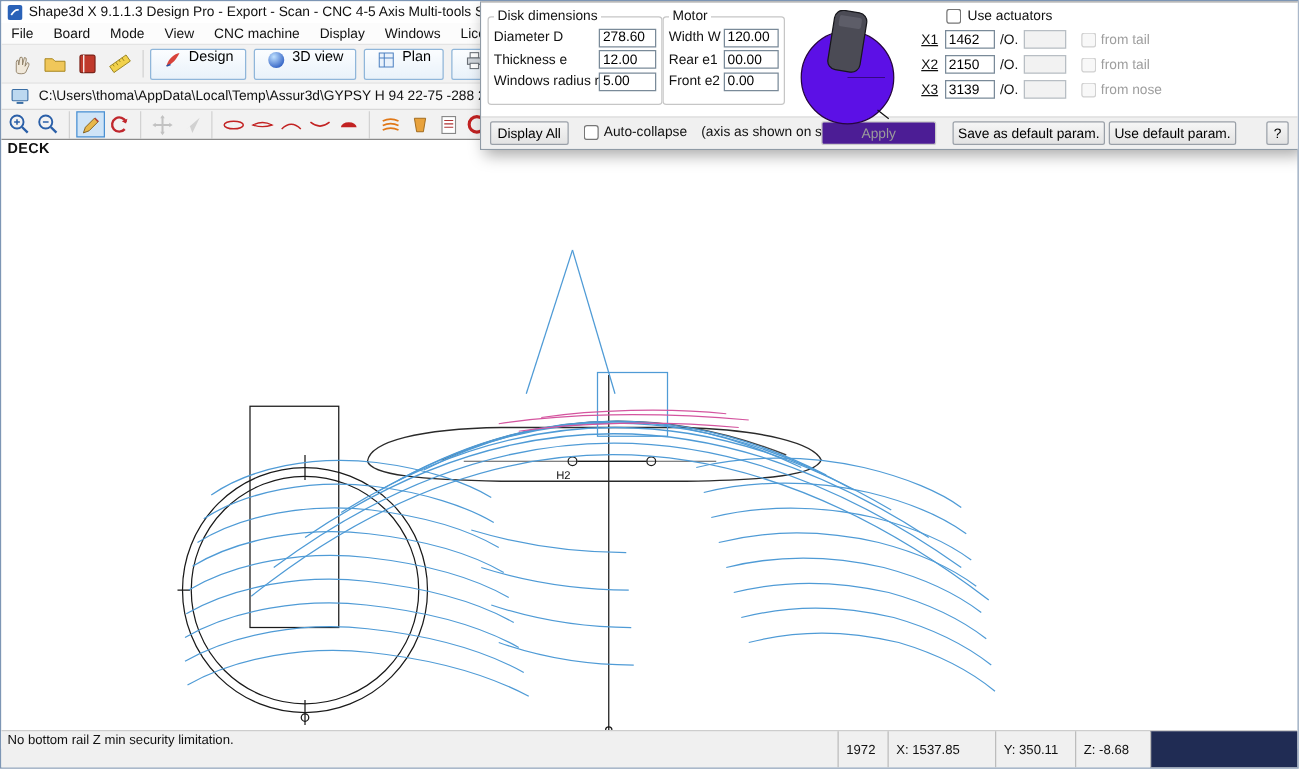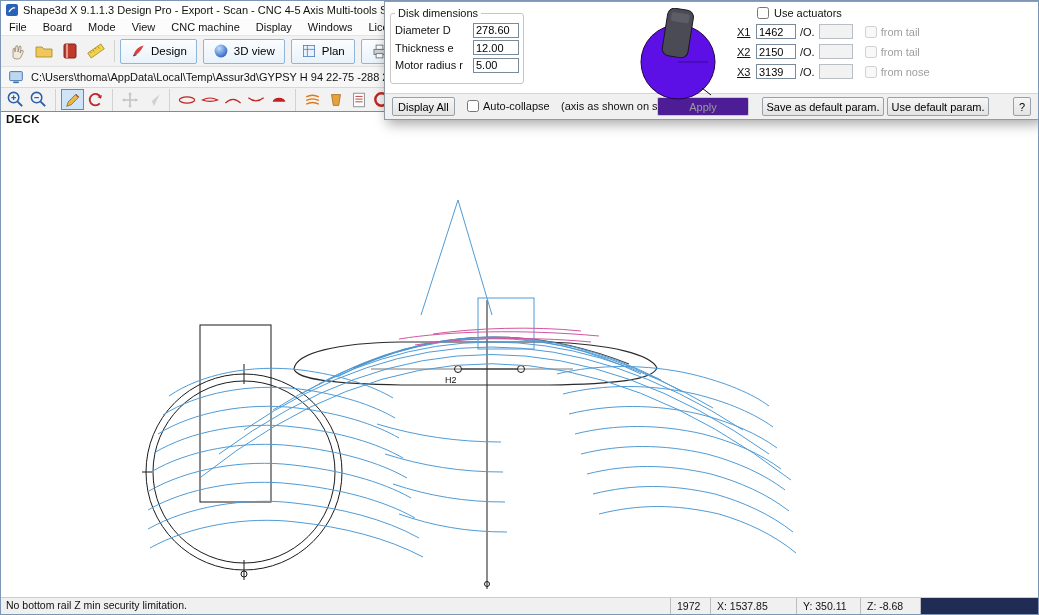--- a/index.html
+++ b/index.html
@@ -9,37 +9,37 @@
 
   
   .titlebar { position:absolute; left:0; top:0; right:0; height:18px; background:#ffffff; display:flex; align-items:center; gap:5px; padding:0 5px; }
   .title-text { font-size:11px; white-space:nowrap; overflow:hidden; }
   .menubar { position:absolute; left:0; top:18px; right:0; height:17px; background:#fcfcfc; border-bottom:1px solid #e4e4e4; display:flex; align-items:center; }
   .menu-item { padding:1px 8px; }
 
   .toolbar1 { position:absolute; left:0; top:35px; right:0; height:31px; background:#f2f2f2; border-bottom:1px solid #e0e0e0; display:flex; align-items:center; padding:0 4px; }
   .icon-btn { width:26px; height:26px; display:flex; align-items:center; justify-content:center; }
   .tb-sep { width:1px; height:22px; background:#d2d2d2; margin:0 5px; }
-  .tb-btn { height:25px; display:flex; align-items:center; gap:5px; padding:0 9px; margin-right:6px; border:1px solid #8fb6da; border-radius:2px; background:linear-gradient(#fbfdff,#e9f2fa); font-size:11.5px; }
+  .tb-btn { height:25px; display:flex; align-items:flex-start; gap:5px; padding:0 9px; margin-right:6px; border:1px solid #8fb6da; border-radius:2px; background:linear-gradient(#fbfdff,#e9f2fa); font-size:11.5px; }
 
   .addressbar { position:absolute; left:0; top:66px; right:0; height:21px; background:#f7f7f7; border-bottom:1px solid #d8d8d8; display:flex; align-items:center; gap:6px; padding:0 6px; }
   .address-text { white-space:nowrap; overflow:hidden; font-size:11px; }
 
   .toolbar2 { position:absolute; left:0; top:87px; right:0; height:23px; background:#f2f2f2; display:flex; align-items:center; padding:0 3px; }
   .icon-sm { width:23px; height:21px; display:flex; align-items:center; justify-content:center; border:1px solid transparent; }
   .icon-sm.selected { background:#cfe4f7; border:1px solid #4a90d2; }
   .icon-sm.disabled { opacity:.45; }
 
   
   .canvas { position:absolute; left:0; top:110px; right:0; bottom:15px; background:#ffffff; border-top:1px solid #8a8a8a; overflow:hidden; }
   .deck-label { position:absolute; left:5px; top:1px; font-weight:bold; font-size:11.5px; letter-spacing:.3px; }
   .drawing { position:absolute; left:0; top:0; }
 
   
-  .statusbar { position:absolute; left:0; bottom:0; right:0; height:17px; background:#f0f0f0; border-top:1px solid #cdcdcd; display:flex; align-items:stretch; font-size:10.5px; }
+  .statusbar { position:absolute; left:0; bottom:0; right:0; height:30px; background:#f0f0f0; border-top:1px solid #cdcdcd; display:flex; align-items:stretch; font-size:10.5px; }
   .sb-msg { flex:1; padding:1px 5px; white-space:nowrap; overflow:hidden; }
   .sb-box { padding:1px 6px; border-left:1px solid #bcbcbc; display:flex; align-items:center; white-space:nowrap; }
   .sb-navy { width:118px; background:#202c54; border-left:1px solid #bcbcbc; }
 
   
   .dialog { position:absolute; left:383px; top:0; width:656px; background:#f0f0f0; border:1px solid #8f9aa5; box-shadow:3px 4px 12px rgba(0,0,0,.35); z-index:10; }
   .dlg-title { height:20px; line-height:20px; padding:0 8px; font-size:11px; color:#8a8a8a; background:#f5f5f5; white-space:nowrap; overflow:hidden; }
   .dlg-tabs { display:flex; padding:2px 6px 0; gap:2px; position:relative; z-index:2; }
   .dlg-tab { padding:2px 9px 3px; font-size:11px; color:#0a2a66; background:linear-gradient(#f7f7f7,#e7e7e7); border:1px solid #9b9b9b; border-bottom:none; border-radius:2px 2px 0 0; margin-bottom:1px; }
   .dlg-tab.active { background:#fff; margin-bottom:0; padding-bottom:4px; }
@@ -353,25 +353,40 @@
         <legend>Disk dimensions</legend>
         <div class="fs-row">
           <label>Diameter D</label>
           <input class="fs-input" value="278.60" style="">
         </div>
         <div class="fs-row">
           <label>Thickness e</label>
           <input class="fs-input" value="12.00" style="">
         </div>
         <div class="fs-row">
-          <label>Motor radius r</label>
+          <label>Windows radius r</label>
           <input class="fs-input" value="5.00" style="">
         </div>
       </fieldset>
 
+      <fieldset id="fs-motor">
+        <legend>Motor</legend>
+        <div class="fs-row">
+          <label>Width W</label>
+          <input class="fs-input" value="120.00" style="">
+        </div>
+        <div class="fs-row">
+          <label>Rear e1</label>
+          <input class="fs-input" value="00.00" style="">
+        </div>
+        <div class="fs-row">
+          <label>Front e2</label>
+          <input class="fs-input" value="0.00" style="">
+        </div>
+      </fieldset>
 
       <svg class="disk-img" width="84" height="94" viewBox="0 0 84 94">
         <circle cx="42" cy="54" r="37" fill="#5c10e6" stroke="#26053f" stroke-width="1"></circle>
         <g transform="rotate(9 42 24)">
           <rect x="29" y="1" width="26" height="48" rx="7" fill="#4b4b55" stroke="#17171c"></rect>
           <rect x="33" y="5" width="18" height="9" rx="2" fill="#5d5d68"></rect>
         </g>
         <path d="M66 80 l9 7" stroke="#111" stroke-width="1"></path>
         <path d="M42 54 h30" stroke="#2a0560" stroke-width=".6"></path>
       </svg>

